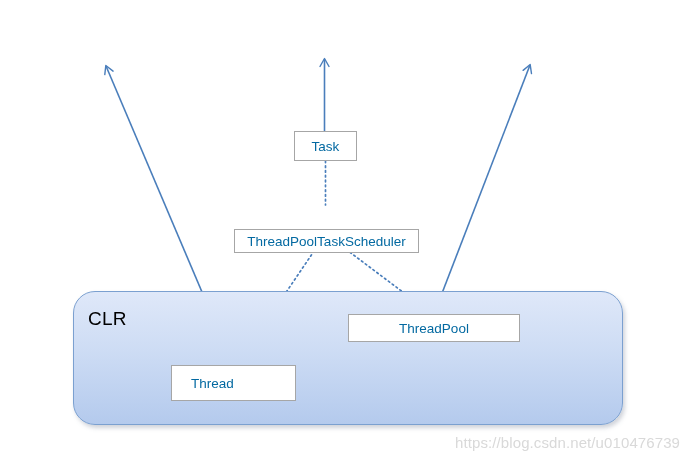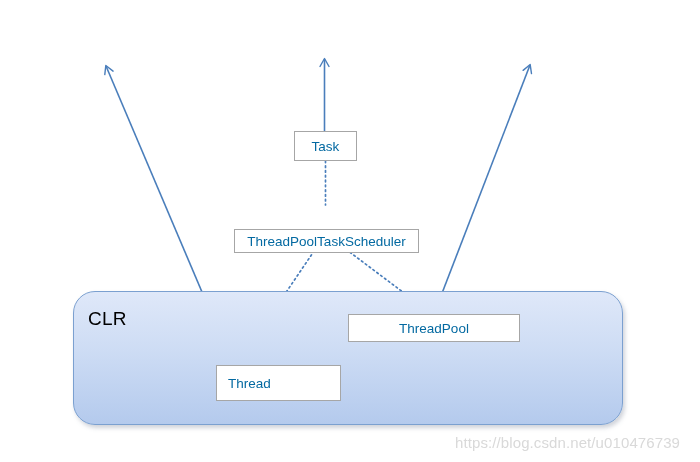--- a/index.html
+++ b/index.html
@@ -54,22 +54,21 @@
     align-items: center;
     font-size: 13.5px;
     color: #0369a1;
     white-space: nowrap;
   }
   .node.center {
     justify-content: center;
   }
   .node.lead {
     justify-content: flex-start;
-    padding-left: 11px;
-    margin-left: 45px;
+    padding-left: 19px;
   }
   #node-task {
     left: 294px;
     top: 131px;
     width: 63px;
     height: 30px;
   }
   #node-scheduler {
     left: 234px;
     top: 205px;

